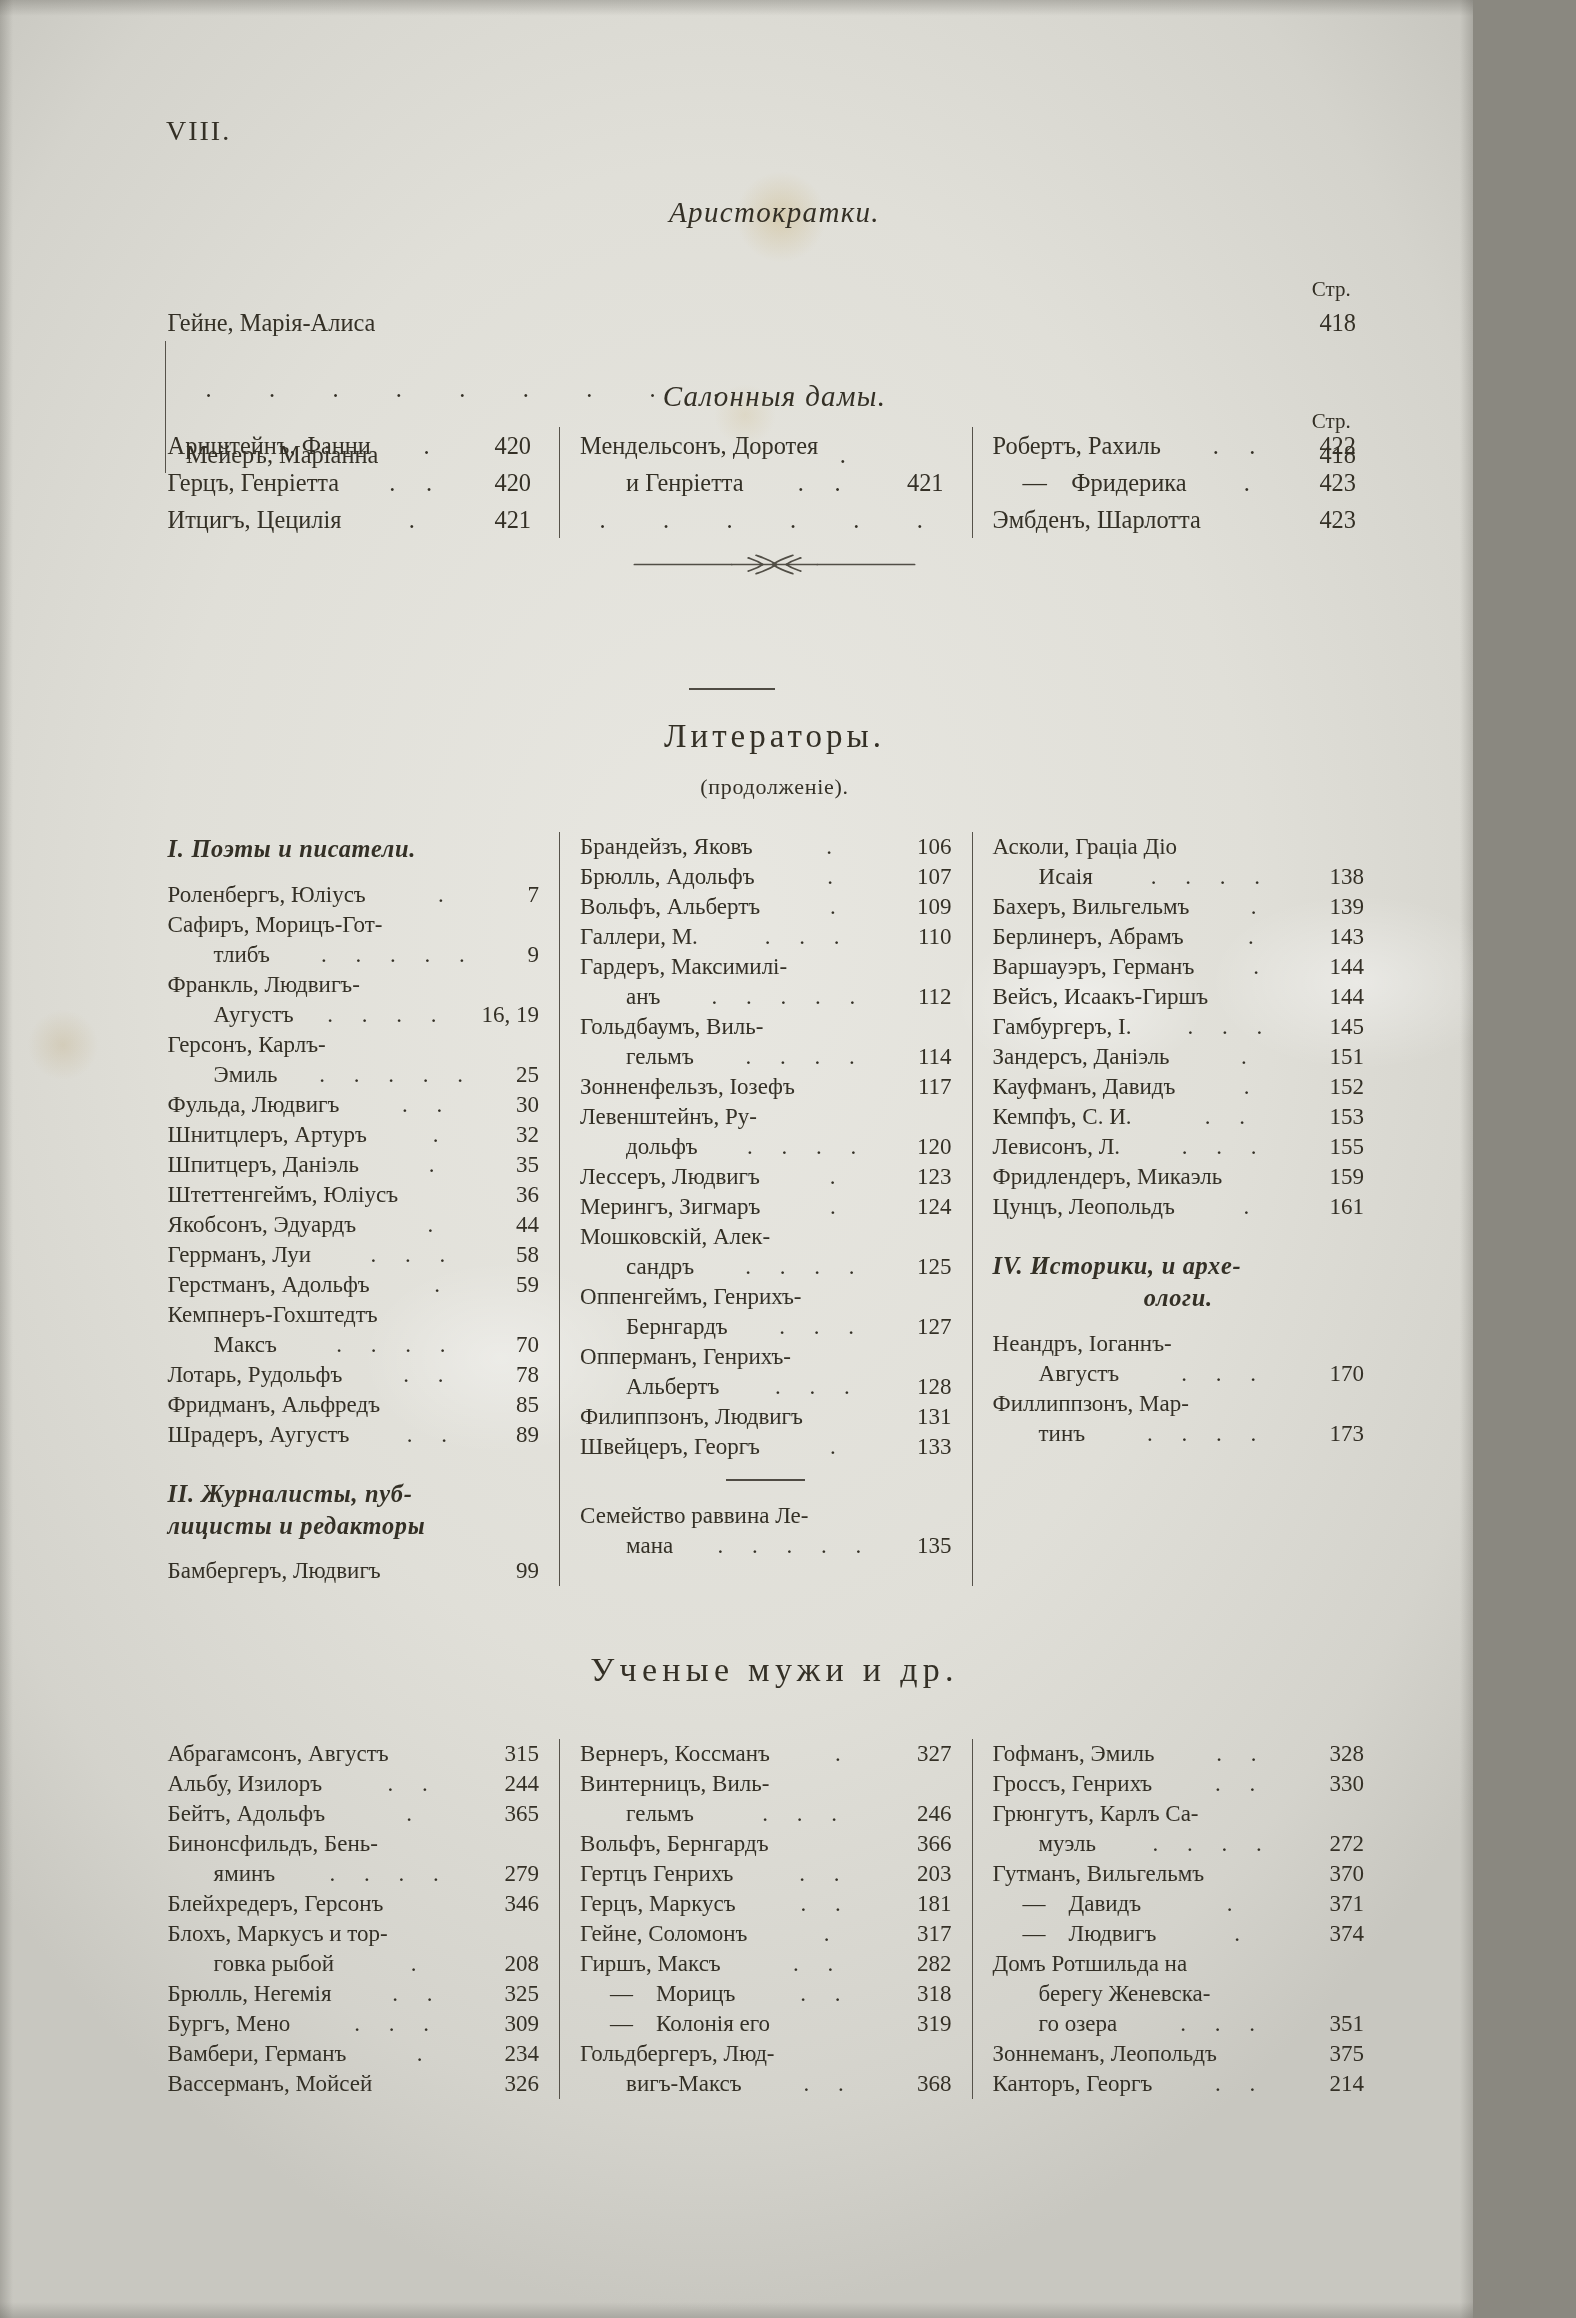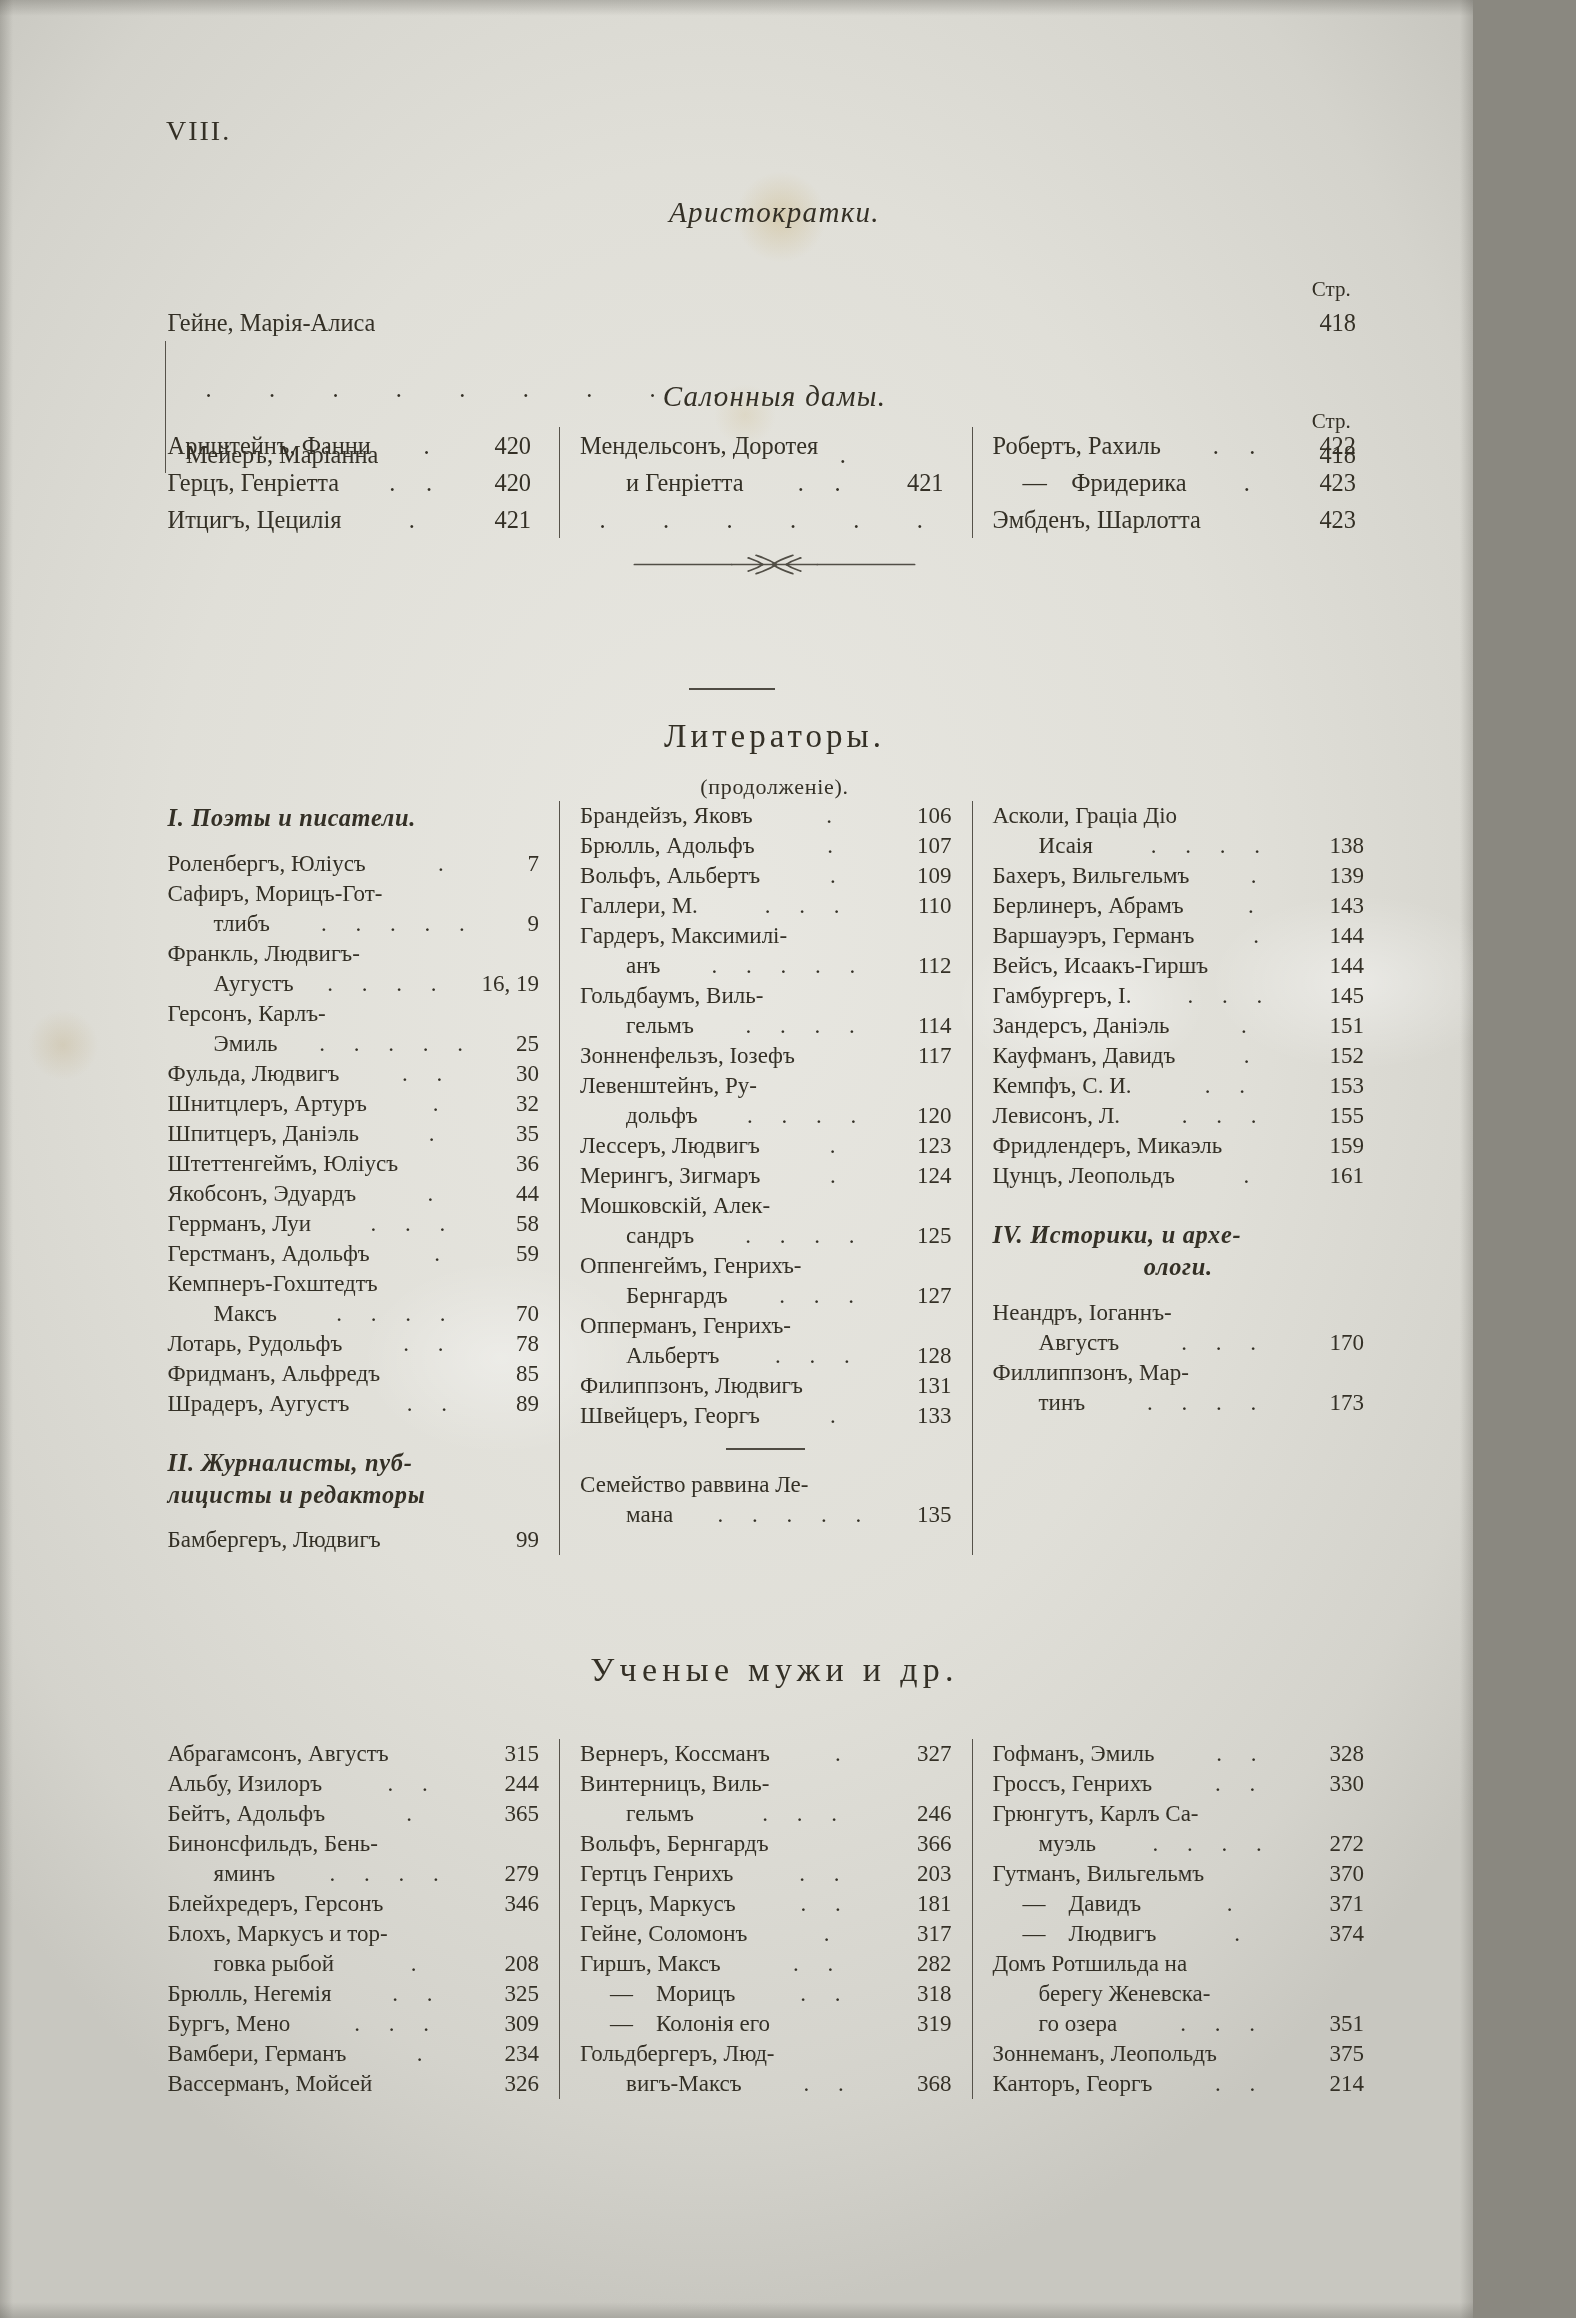--- a/index.html
+++ b/index.html
@@ -194,21 +194,21 @@
     </svg>
   </div>
 
 
   <div class="rule-abs" style="top:688px;left:689px;"></div>
 
   <div class="abs h-sub" style="top:774px;">(продолженіе).</div>
 
   <div class="abs h-lit" style="top:718px;">Литераторы.</div>
 
-  <div id="lit-cols" class="abs cols3" style="top:801px;">
+  <div id="lit-cols" class="abs cols3" style="top:832px;">
       <div class="c">
         <div class="col-heading">
           <div>I. Поэты и писатели.</div>
         </div>
         <div class="entries">
           <div class="entry">
             <div class="entry-line">
               <span class="entry-name">Роленбергъ, Юліусъ</span>
               <span class="entry-dots">.</span>
               <span class="entry-page">7</span>

